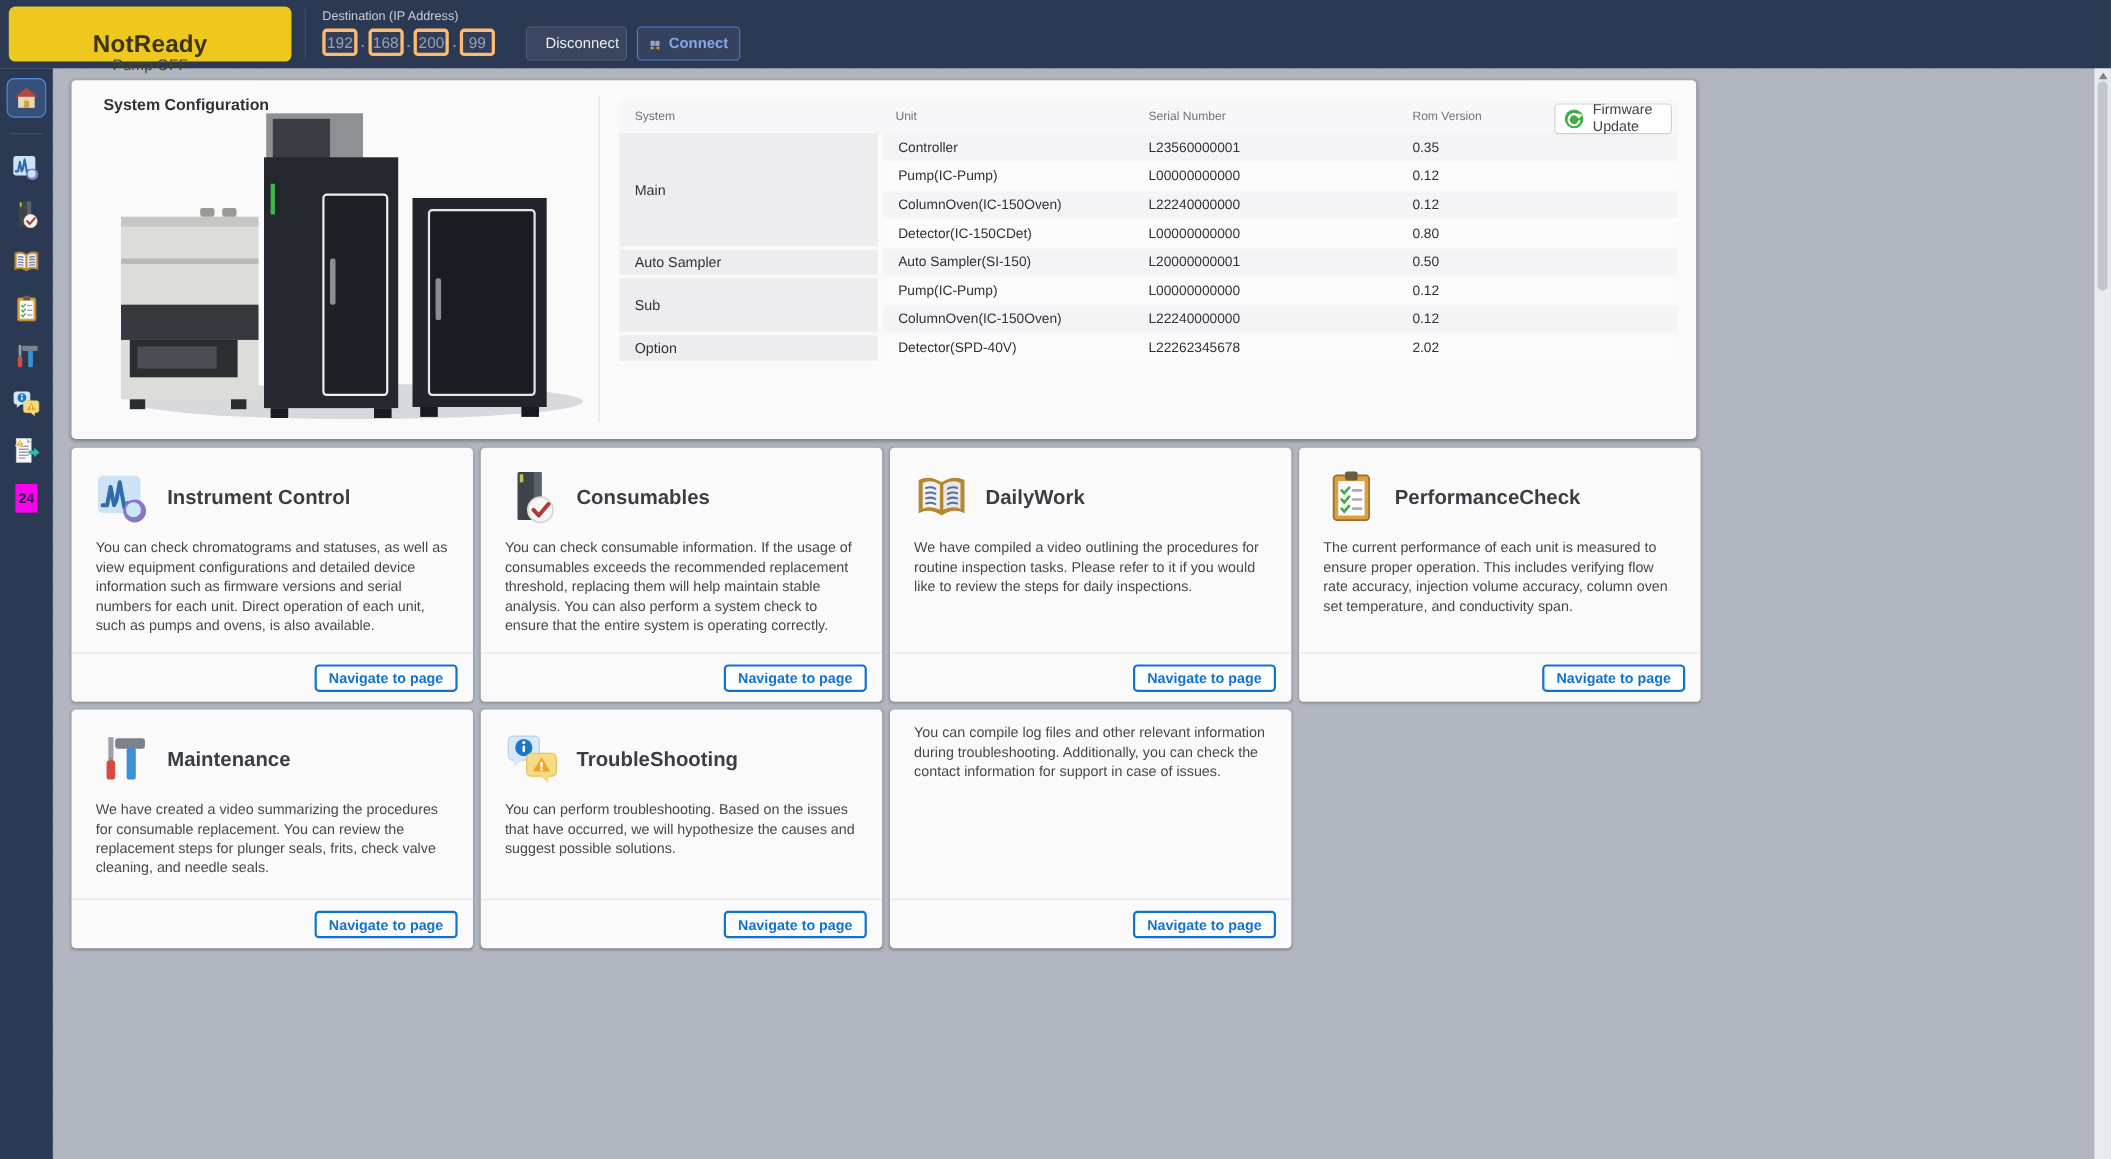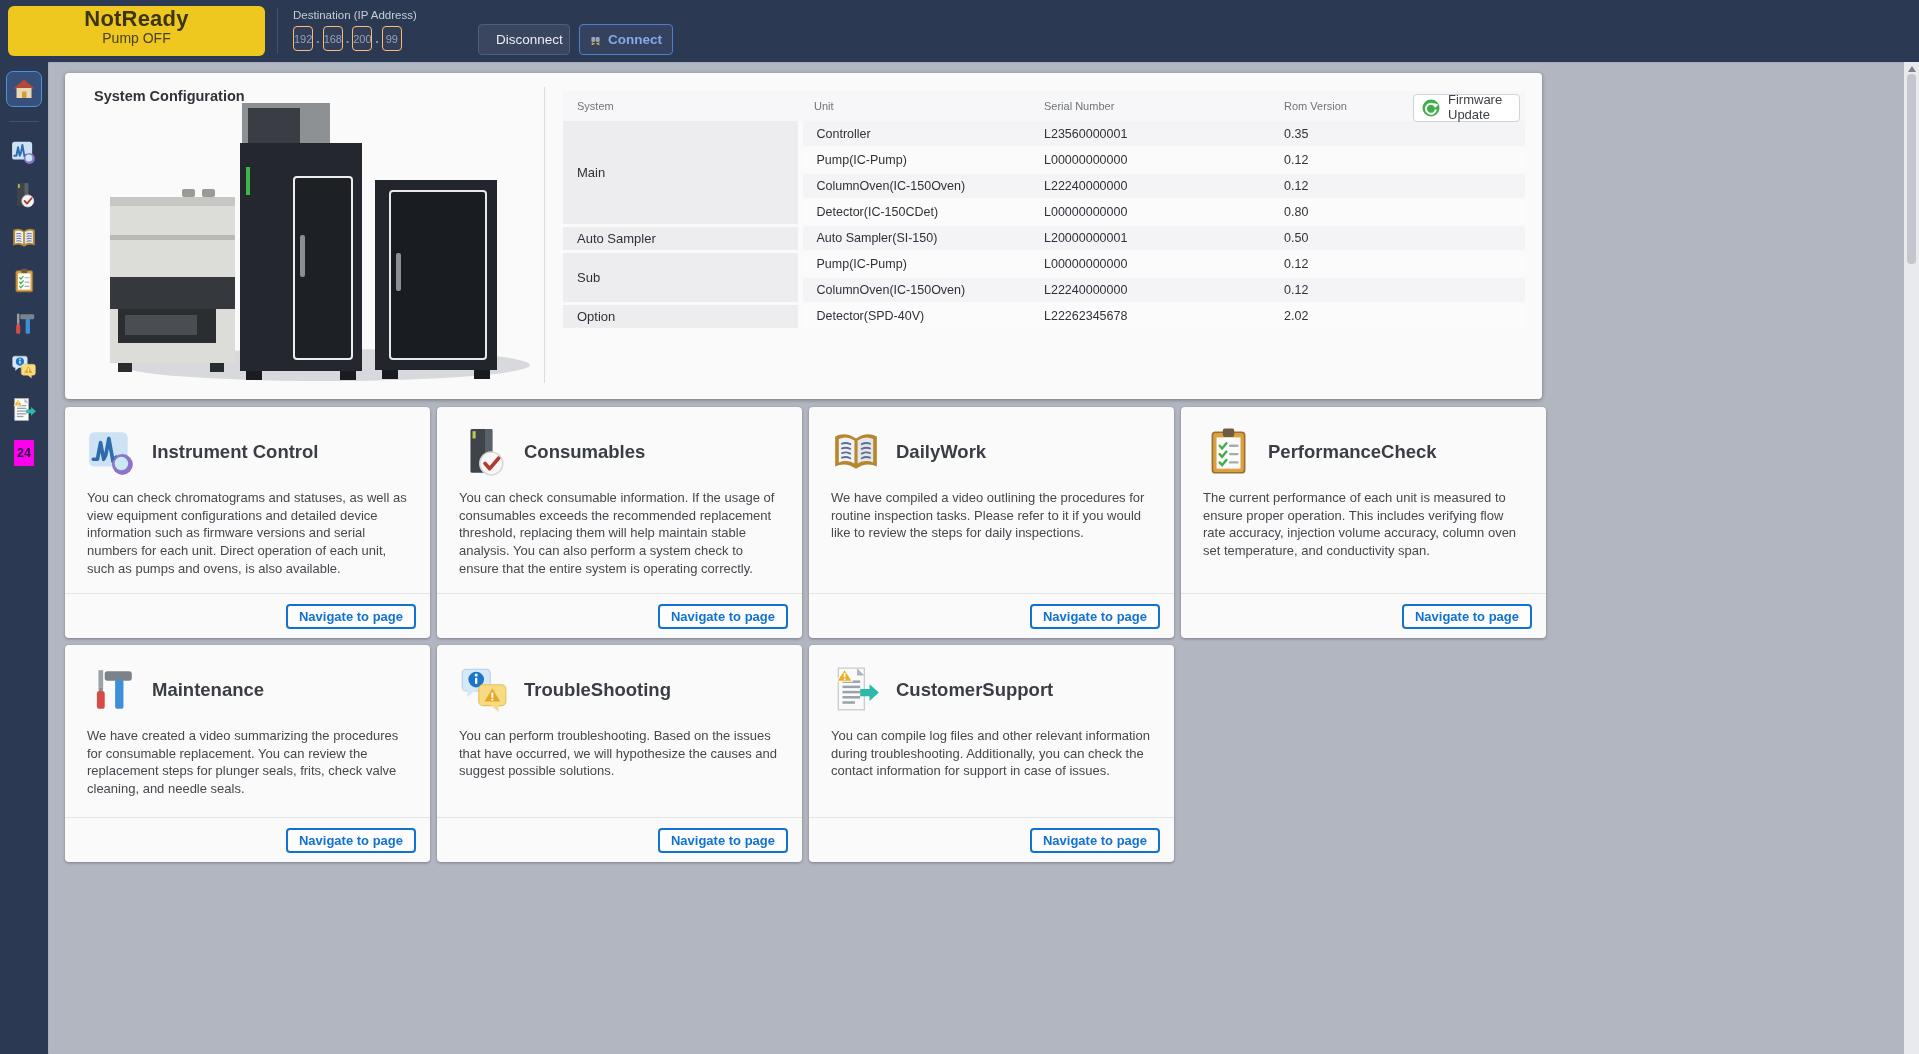--- a/index.html
+++ b/index.html
@@ -2,28 +2,28 @@
 <html><head>
 <meta charset="utf-8">
 <style>
   * { margin:0; padding:0; box-sizing:border-box; }
   html,body { width:1919px; height:1054px; overflow:hidden;
     font-family:"Liberation Sans", sans-serif; background:#b2b6c0; }
 
   
   .topbar { position:absolute; left:0; top:0; width:1919px; height:62px; background:#2b3a52; z-index:5; }
   .status-badge { position:absolute; left:8px; top:6px; width:257px; height:50px;
-    background:#eec81f; border-radius:6px; text-align:center; padding-top:0; }
+    background:#eec81f; border-radius:6px; text-align:center; padding-top:21px; }
   .status-title { font-size:22px; font-weight:700; color:#3c350f; letter-spacing:.2px; }
   .status-sub   { font-size:14px; color:#4a421f; margin-top:-2px; }
   .topbar-divider { position:absolute; left:277px; top:8px; width:1px; height:46px; background:#44506a; }
   .dest-label { position:absolute; left:293px; top:9px; font-size:11.5px; color:#c6ccd9; }
   .ip-row { position:absolute; left:293px; top:26px; display:flex; align-items:center; gap:4px; }
-  .ip-box { width:20px; height:25px; background:#323e58; border:1px solid #fdba74; border-radius:4px;
-    color:#98a1b5; font-size:11px; text-align:center; font-family:"Liberation Sans",sans-serif; }
+  .ip-box { width:32px; height:25px; background:#323e58; border:3px solid #fdba74; border-radius:4px;
+    color:#98a1b5; font-size:14px; text-align:center; font-family:"Liberation Sans",sans-serif; }
   .ip-dot { color:#8b93a6; font-weight:700; font-size:13px; margin:0 -1px; }
   .conn-btn { position:absolute; top:24px; height:31px; display:flex; align-items:center; gap:7px;
     border-radius:4px; padding:0 10px; font-size:13.5px; cursor:pointer; white-space:nowrap; overflow:hidden; }
   .disconnect-btn { left:478px; width:92px; background:#3a465f; border:1px solid #525e78; color:#e9edf4; }
   .connect-btn { left:579px; width:94px; background:#35425f; border:1px solid #4c7ed2; color:#84a9e4; font-weight:600; }
 
   
   .sidebar { position:absolute; left:0; top:62px; width:48px; height:992px; background:#2b3a52; z-index:4; }
   .home-btn { margin:9px auto 0; width:36px; height:36px; background:#37507a; border:1.5px solid #4f8fe0;
     border-radius:7px; display:flex; align-items:center; justify-content:center; cursor:pointer; }
@@ -421,26 +421,20 @@
           </svg>
         <div class="card-title">TroubleShooting</div>
       </div>
       <div class="card-desc">You can perform troubleshooting. Based on the issues that have occurred, we will hypothesize the causes and suggest possible solutions.</div>
       <div class="card-footer">
         <button class="nav-btn">Navigate to page</button>
       </div>
     </div>
 
     <div class="card">
-      <div class="card-head">
-        <svg class="card-icon">
-            <use href="#icon-docarrow"></use>
-          </svg>
-        <div class="card-title">CustomerSupport</div>
-      </div>
       <div class="card-desc">You can compile log files and other relevant information during troubleshooting. Additionally, you can check the contact information for support in case of issues.</div>
       <div class="card-footer">
         <button class="nav-btn">Navigate to page</button>
       </div>
     </div>
 
   </div>
 </div>
 
 <div class="scrollbar">

